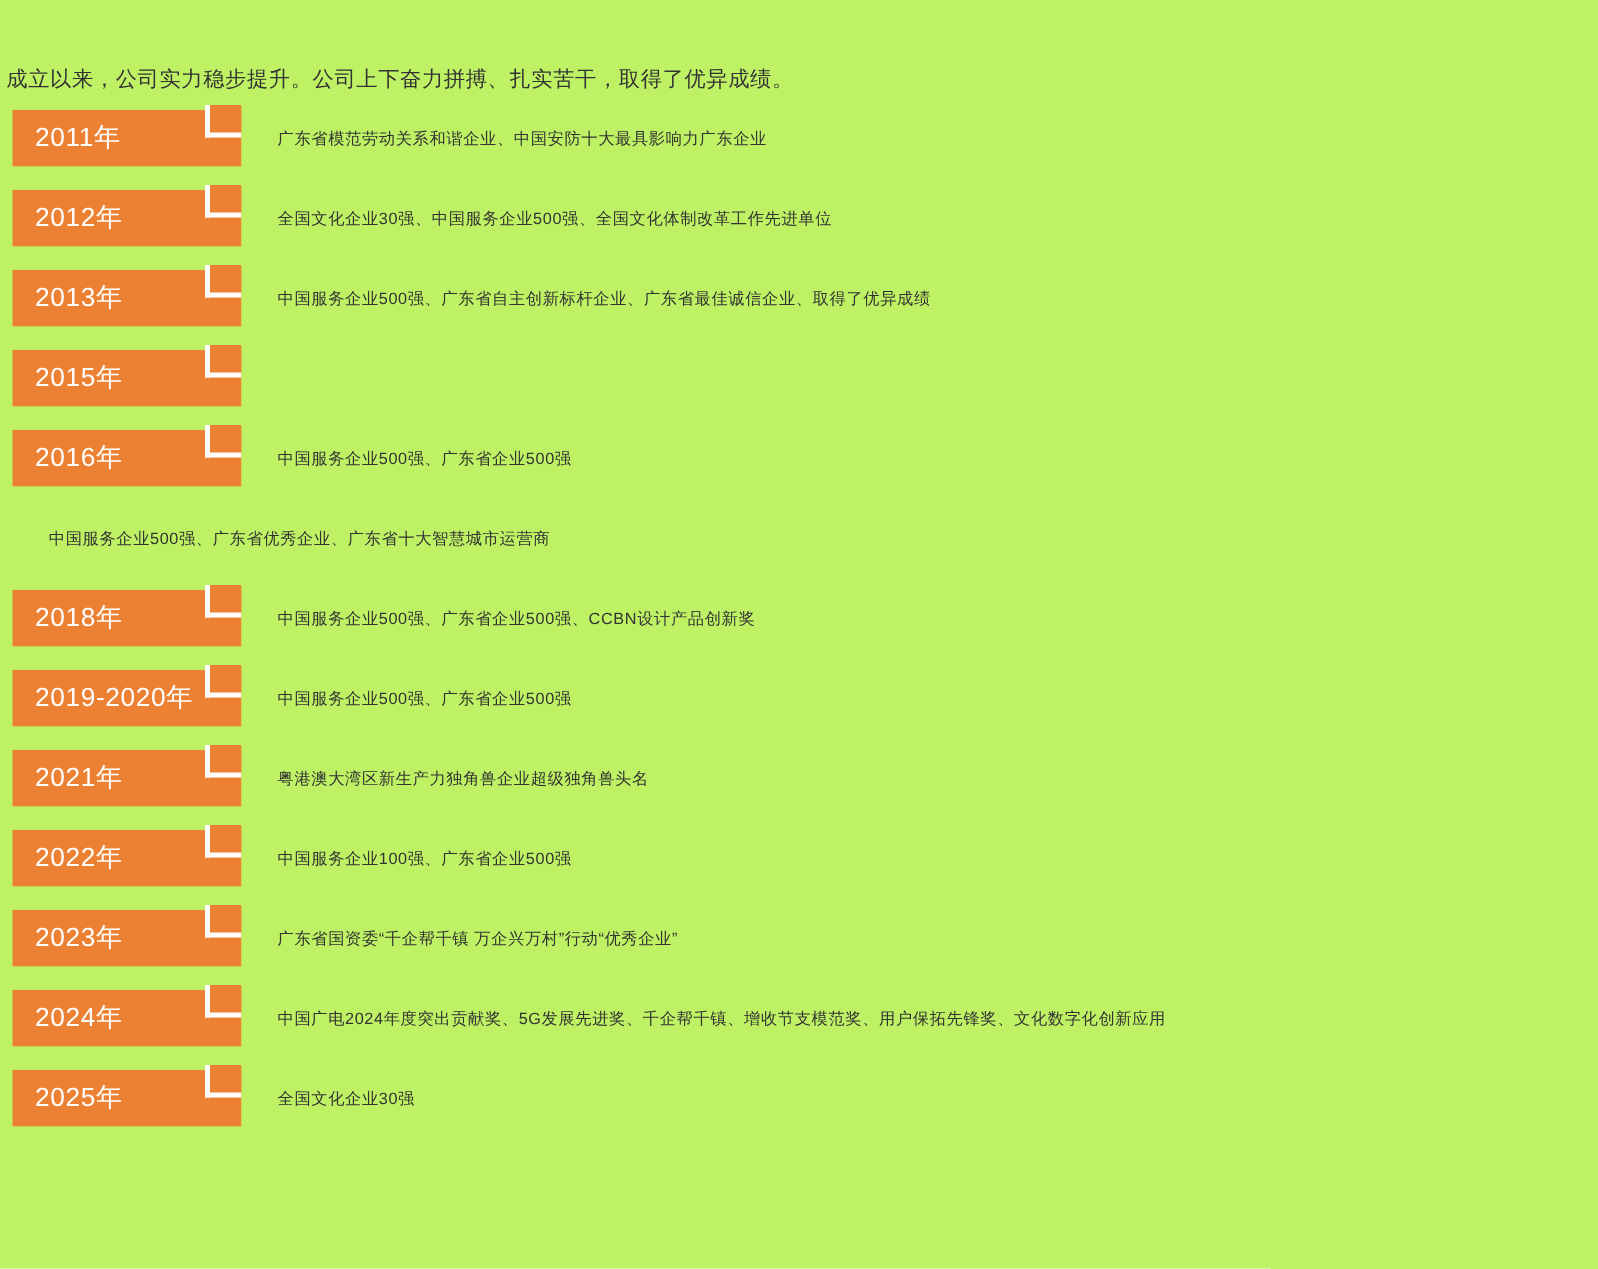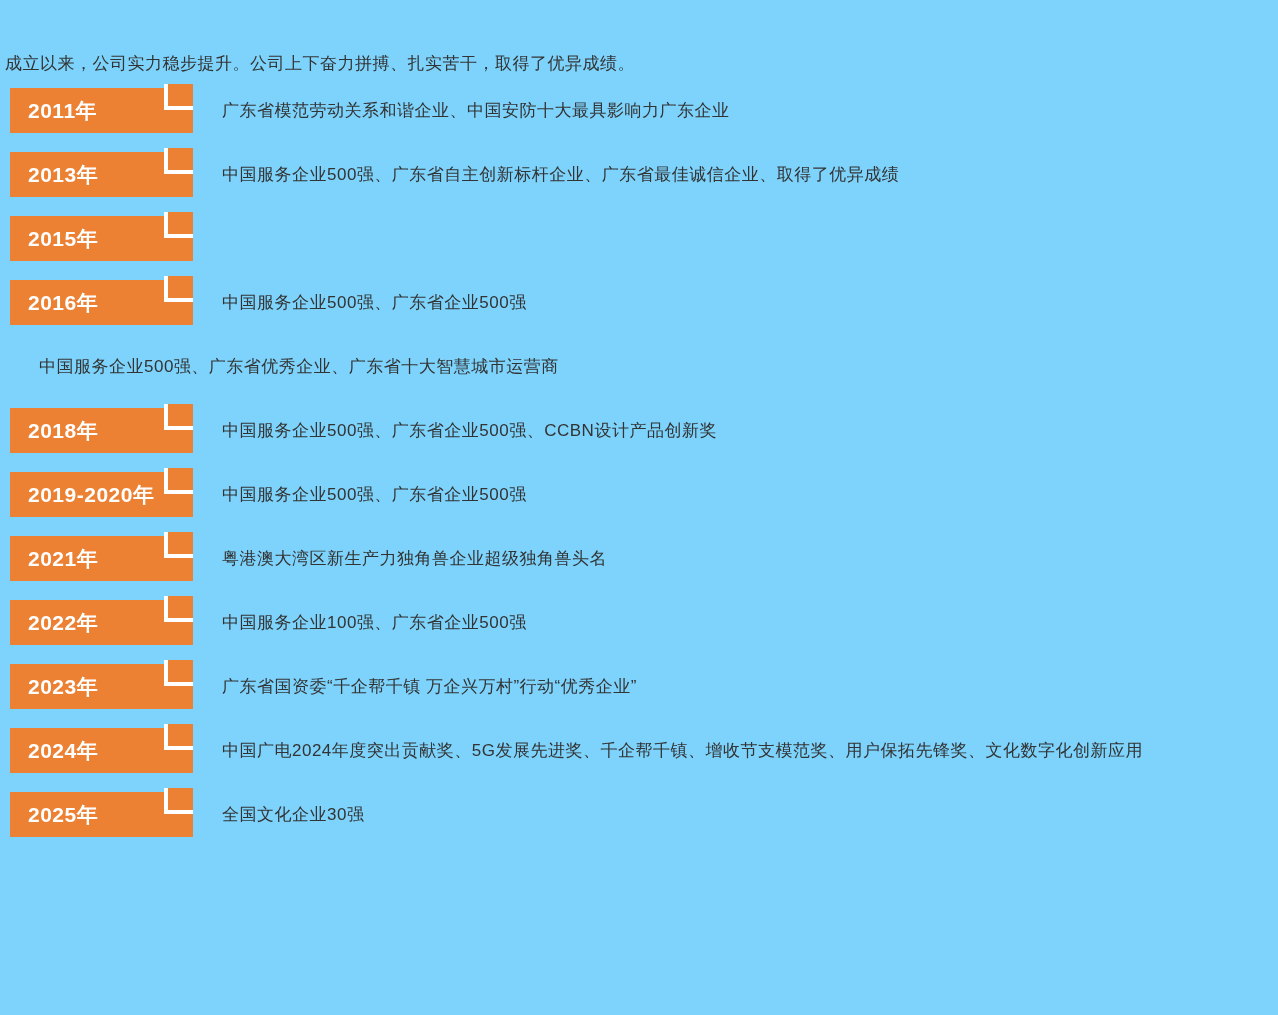--- a/index.html
+++ b/index.html
@@ -6,21 +6,21 @@
   html, body {
     margin: 0;
     padding: 0;
     background: #ffffff;
     font-family: "Liberation Sans", "DejaVu Sans", sans-serif;
   }
   .page {
     position: relative;
     width: 1278px;
     height: 1015px;
-    background: #7dd3fc;
+    background: #bef264;
     overflow: hidden;
   }
   .intro {
     position: absolute;
     left: 5px;
     top: 36px;
     font-size: 17px;
     line-height: 22px;
     color: var(--text, #333333);
     letter-spacing: 0.5px;
@@ -46,56 +46,63 @@
     background: var(--accent, #ed8133);
   }
   .badge .year {
     position: absolute;
     left: 18px;
     top: 0;
     height: 45px;
     line-height: 45px;
     color: var(--badge-text, #ffffff);
     font-size: 21px;
-    font-weight: bold;
+    font-weight: normal;
     letter-spacing: 0.5px;
     white-space: nowrap;
   }
   .badge .corner {
     position: absolute;
     right: 0;
     top: -4px;
     width: 25px;
     height: 22px;
     background: var(--accent, #ed8133);
     border-left: 4px solid #ffffff;
     border-bottom: 4px solid #ffffff;
   }
   .awards {
     margin-left: 29px;
-    font-size: 17px;
+    font-size: 13px;
     color: var(--text, #333333);
     letter-spacing: 0.5px;
     white-space: nowrap;
   }
 </style>
 </head>
 <body>
 
 <div class="page">
   <p class="intro">成立以来，公司实力稳步提升。公司上下奋力拼搏、扎实苦干，取得了优异成绩。</p>
   <div class="timeline">
   <div class="row">
     <div class="badge">
       <span class="year">2011年</span>
       <span class="corner"></span>
     </div>
     <div class="awards">广东省模范劳动关系和谐企业、中国安防十大最具影响力广东企业</div>
   </div>
 
+  <div class="row">
+    <div class="badge">
+      <span class="year">2012年</span>
+      <span class="corner"></span>
+    </div>
+    <div class="awards">全国文化企业30强、中国服务企业500强、全国文化体制改革工作先进单位</div>
+  </div>
 
   <div class="row">
     <div class="badge">
       <span class="year">2013年</span>
       <span class="corner"></span>
     </div>
     <div class="awards">中国服务企业500强、广东省自主创新标杆企业、广东省最佳诚信企业、取得了优异成绩</div>
   </div>
 
 

